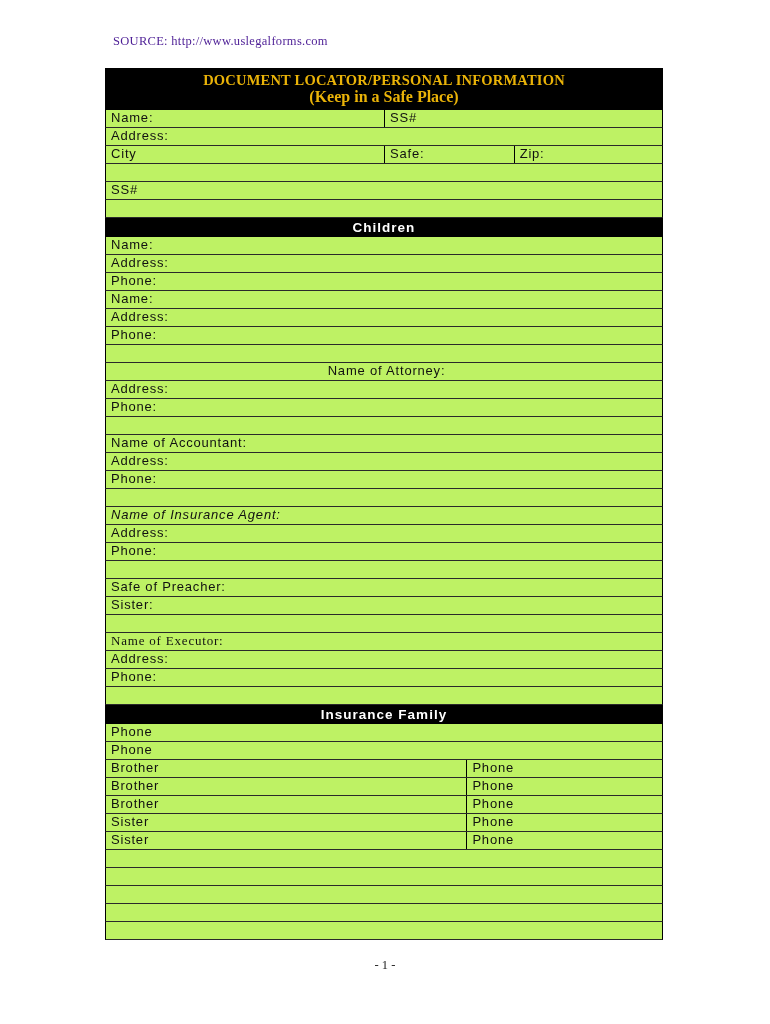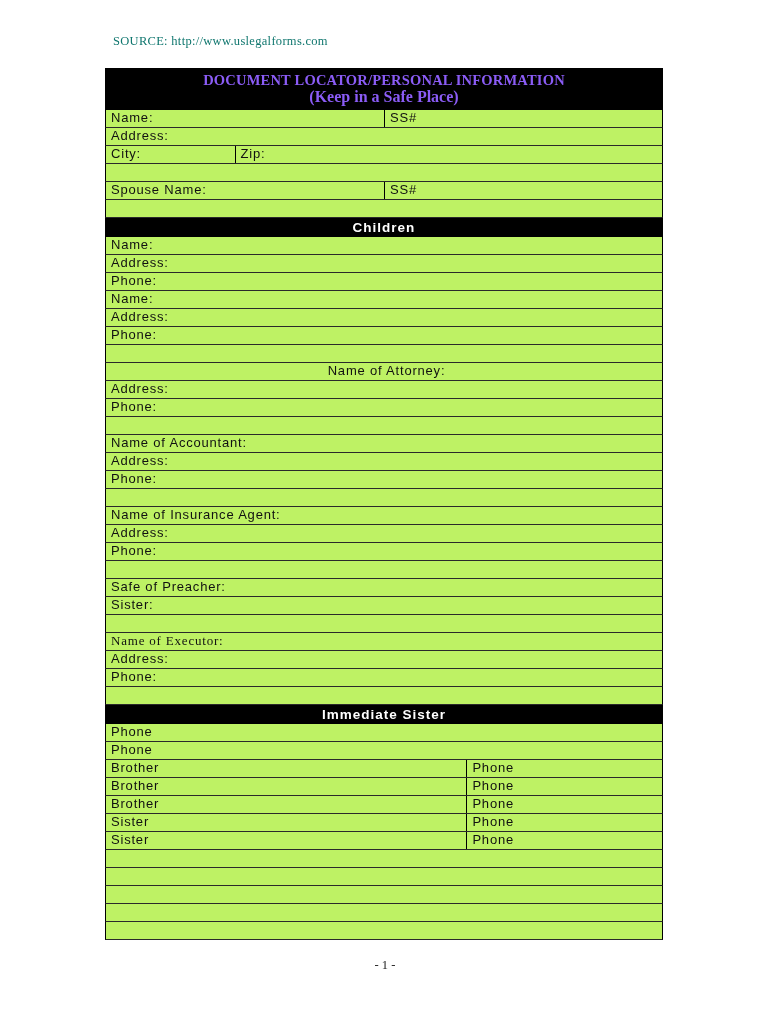--- a/index.html
+++ b/index.html
@@ -13,32 +13,32 @@
     position: relative;
     overflow: hidden;
     font-family: "Liberation Sans", sans-serif;
   }
   .source-line {
     position: absolute;
     left: 113px;
     top: 34px;
     font-family: "Liberation Serif", serif;
     font-size: 12.5px;
-    color: #0f766e;
+    color: #4c1d95;
     letter-spacing: 0.3px;
   }
   .form {
     position: absolute;
     left: 105px;
     top: 68px;
     width: 558px;
   }
   .header-bar {
     background: #000000;
-    color: #8b5cf6;
+    color: #eab308;
     text-align: center;
     font-family: "Liberation Serif", serif;
     font-weight: bold;
     padding: 4px 0 4px 0;
   }
   .header-title {
     font-size: 14.5px;
     line-height: 17px;
     letter-spacing: 0.2px;
   }
@@ -107,28 +107,28 @@
   </div>
   <div class="rows">
       <div class="row">
         <div class="cell" style="width: 50.2%;">Name:</div>
         <div class="cell" style="width: 49.8%;">SS#</div>
       </div>
       <div class="row">
         <div class="cell" style="width: 100%;">Address:</div>
       </div>
       <div class="row">
-        <div class="cell" style="width: 23.3%;">City:</div>
+        <div class="cell" style="width: 50.2%;">City</div>
+        <div class="cell" style="width: 23.3%;">Safe:</div>
         <div class="cell" style="width: 26.5%;">Zip:</div>
       </div>
       <div class="row">
         <div class="cell" style="width: 100%;"></div>
       </div>
       <div class="row">
-        <div class="cell" style="width: 50.2%;">Spouse Name:</div>
         <div class="cell" style="width: 49.8%;">SS#</div>
       </div>
       <div class="row">
         <div class="cell" style="width: 100%;"></div>
       </div>
       <div class="section-bar">Children</div>
       <div class="row">
         <div class="cell" style="width: 100%;">Name:</div>
       </div>
       <div class="row">
@@ -167,21 +167,21 @@
       <div class="row">
         <div class="cell" style="width: 100%;">Address:</div>
       </div>
       <div class="row">
         <div class="cell" style="width: 100%;">Phone:</div>
       </div>
       <div class="row">
         <div class="cell" style="width: 100%;"></div>
       </div>
       <div class="row">
-        <div class="cell" style="width: 100%;">Name of Insurance Agent:</div>
+        <div class="cell" style="width: 100%; font-style: italic;">Name of Insurance Agent:</div>
       </div>
       <div class="row">
         <div class="cell" style="width: 100%;">Address:</div>
       </div>
       <div class="row">
         <div class="cell" style="width: 100%;">Phone:</div>
       </div>
       <div class="row">
         <div class="cell" style="width: 100%;"></div>
       </div>
@@ -199,21 +199,21 @@
       </div>
       <div class="row">
         <div class="cell" style="width: 100%;">Address:</div>
       </div>
       <div class="row">
         <div class="cell" style="width: 100%;">Phone:</div>
       </div>
       <div class="row">
         <div class="cell" style="width: 100%;"></div>
       </div>
-      <div class="section-bar">Immediate Sister</div>
+      <div class="section-bar">Insurance Family</div>
       <div class="row">
         <div class="cell" style="width: 35%;">Phone</div>
       </div>
       <div class="row">
         <div class="cell" style="width: 35%;">Phone</div>
       </div>
       <div class="row">
         <div class="cell" style="width: 65%;">Brother</div>
         <div class="cell" style="width: 35%;">Phone</div>
       </div>

